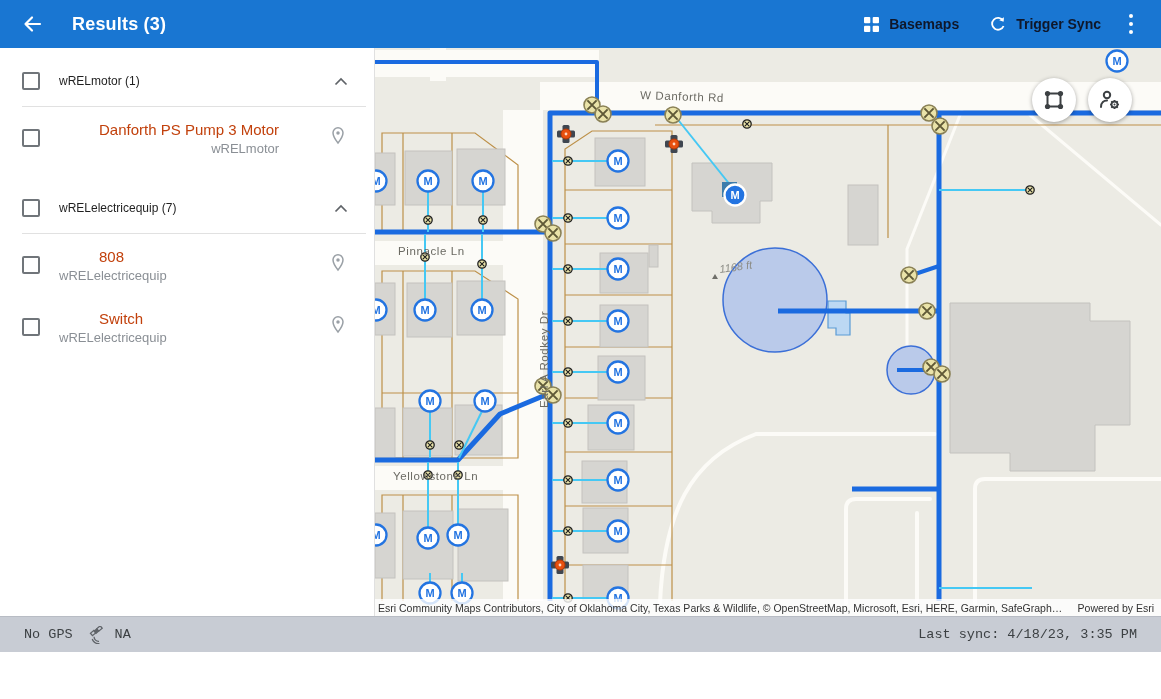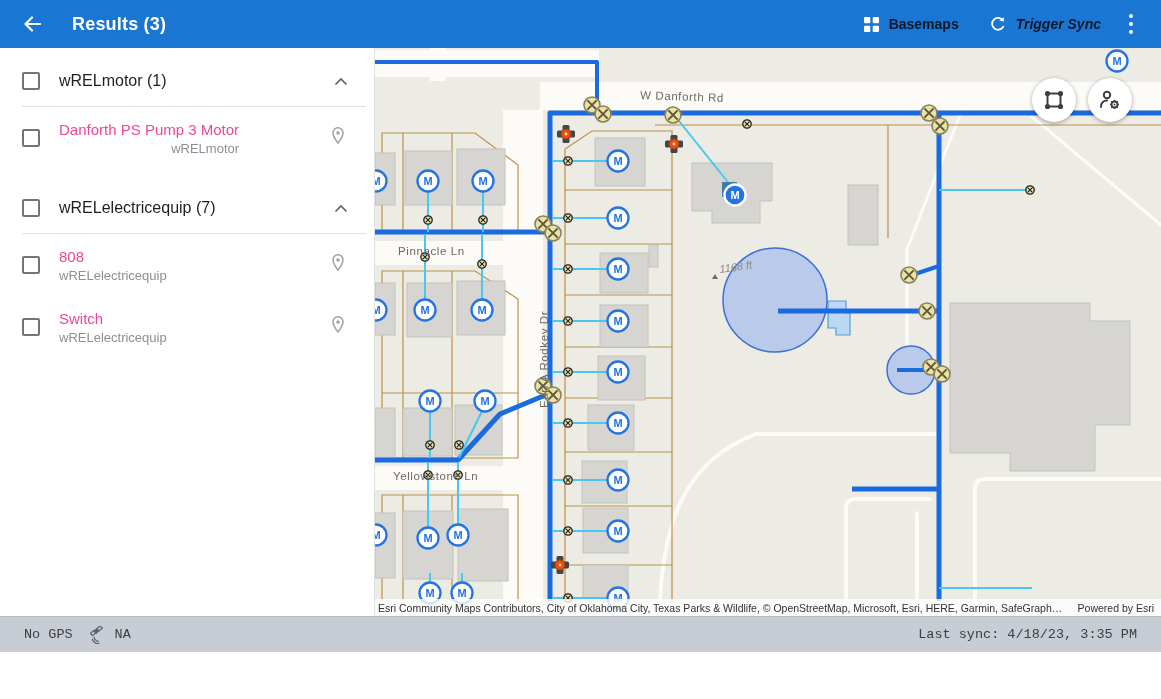--- a/index.html
+++ b/index.html
@@ -27,26 +27,26 @@
   .crumb-parent{color:#5f6368;font-size:15px;white-space:nowrap;}
   .crumb-sep{margin:0 14px;display:flex;align-items:center;}
   .crumb-current{color:#1a73e8;font-size:15px;font-weight:600;white-space:nowrap;cursor:pointer;}
 
   
   .bodyrow{display:flex;height:568px;}
   .sidebar{width:375px;background:#fff;border-right:1px solid #e0e0e0;padding-top:8px;overflow:hidden;}
   .group-header{display:flex;align-items:center;height:50px;padding:0 26px 0 22px;}
   .cbx{width:18px;height:18px;border:2px solid #70757a;border-radius:2px;background:#fff;
        flex:0 0 auto;cursor:pointer;}
-  .group-label{font-size:16px;color:#1f1f1f;margin-left:19px;}
+  .group-label{font-size:12px;color:#1f1f1f;margin-left:19px;}
   .chev{margin-left:auto;cursor:pointer;display:flex;align-items:center;}
   .divider{border-bottom:1px solid #e1e1e1;margin-left:22px;margin-right:8px;}
   .item{display:flex;align-items:center;min-height:62px;padding:4px 26px 4px 22px;}
   .item-text{margin-left:19px;display:flex;flex-direction:column;gap:3px;}
-  .item-title{font-size:15px;color:#ec4899;}
+  .item-title{font-size:15px;color:#c2410c;margin-left:40px;}
   .item-sub{font-size:13px;color:#8a8f95;text-align:right;}
   .pin{margin-left:auto;flex:0 0 auto;}
   .gap{height:14px;}
 
   
   .map{width:786px;height:568px;position:relative;background:#ecebe4;overflow:hidden;}
   .map svg.mapsvg{position:absolute;left:0;top:0;}
   .map-btn{position:absolute;width:44px;height:44px;border-radius:50%;background:#fff;
            box-shadow:0 1px 4px rgba(0,0,0,.35);display:flex;align-items:center;justify-content:center;
            cursor:pointer;}
@@ -78,21 +78,21 @@
     <div class="hdr-spacer"></div>
     <div class="hdr-btn">
       <svg width="17" height="17" viewBox="0 0 17 17">
         <rect x="1" y="1" width="6.3" height="6.3" rx="1" fill="#fff"></rect>
         <rect x="9.7" y="1" width="6.3" height="6.3" rx="1" fill="#fff"></rect>
         <rect x="1" y="9.7" width="6.3" height="6.3" rx="1" fill="#fff"></rect>
         <rect x="9.7" y="9.7" width="6.3" height="6.3" rx="1" fill="#fff"></rect>
       </svg>
       <span>Basemaps</span>
     </div>
-    <div class="hdr-btn" style="margin-left:10px;font-style:italic;">
+    <div class="hdr-btn" style="margin-left:10px;">
       <svg width="18" height="18" viewBox="0 0 20 20">
         <path d="M16.2,12.2 A6.6,6.6 0 1 1 15.6,6.2" fill="none" stroke="#fff" stroke-width="2"></path>
         <path d="M16.6,2.4 L16.2,7.4 L11.4,5.8 Z" fill="#fff"></path>
       </svg>
       <span>Trigger Sync</span>
     </div>
     <div class="kebab">
       <i></i>
         <i></i>
         <i></i>

